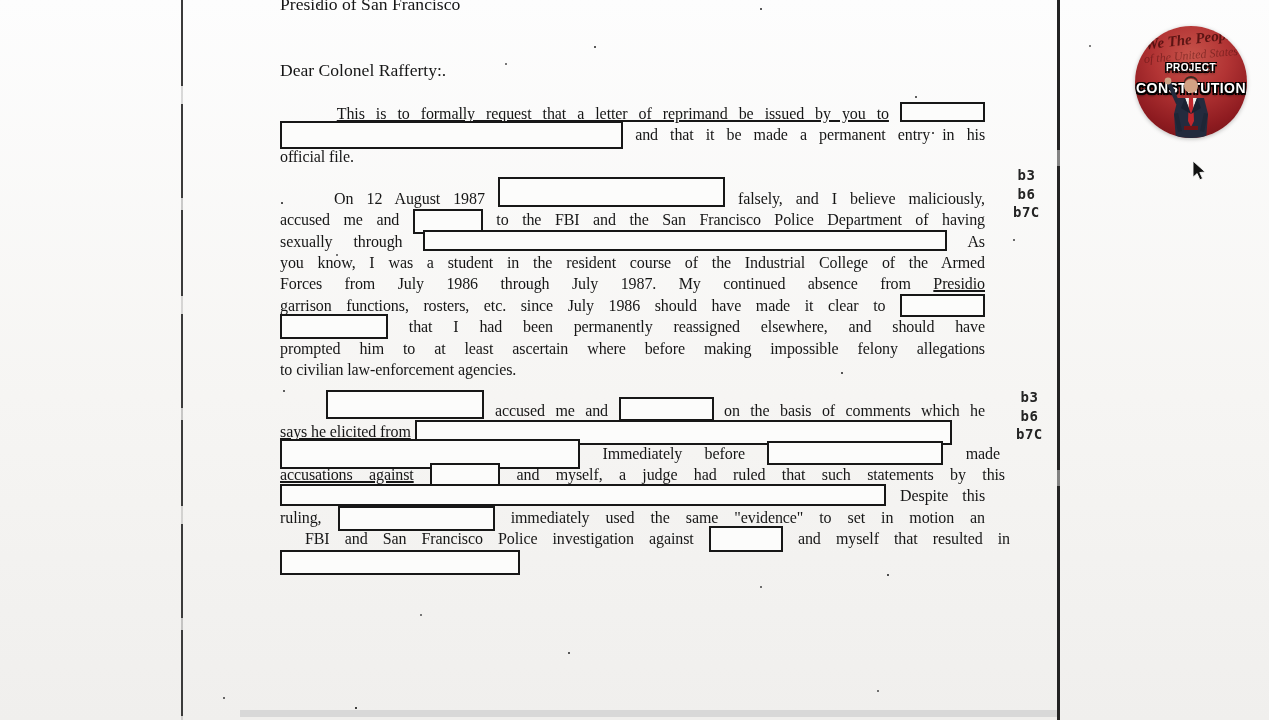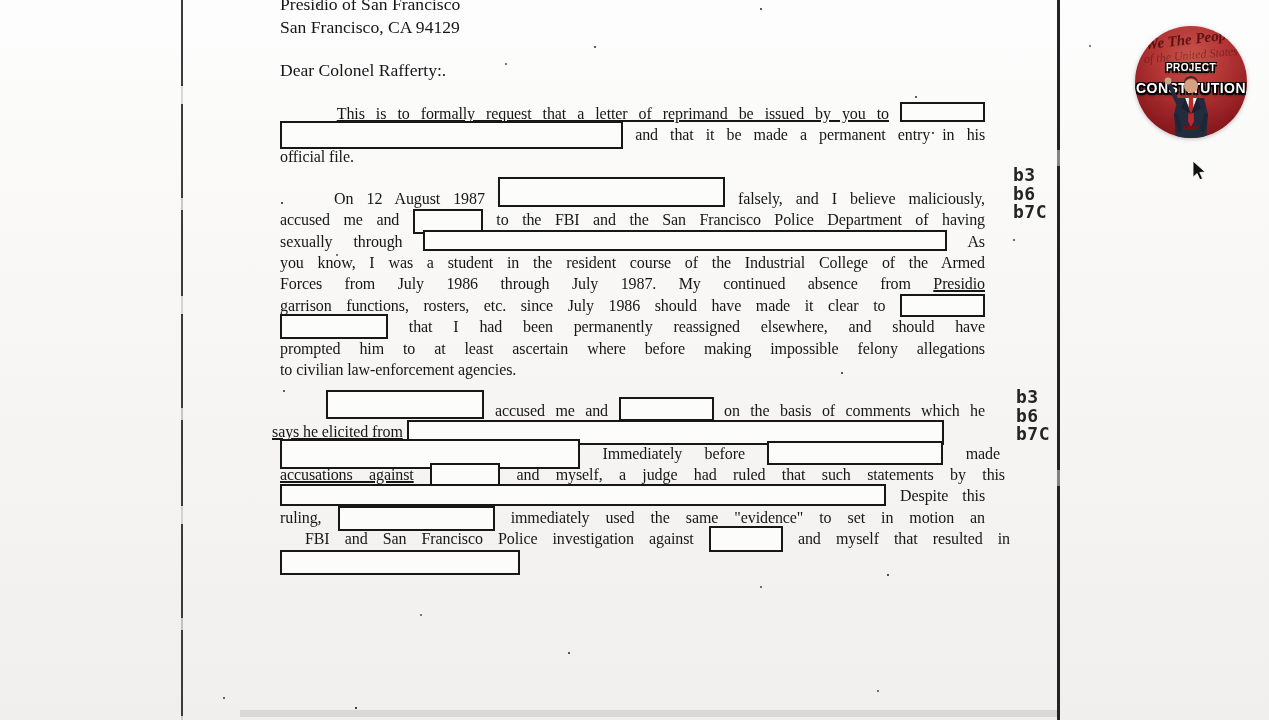--- a/index.html
+++ b/index.html
@@ -21,21 +21,21 @@
          font-size:16px;line-height:21px;color:#161616;white-space:nowrap;letter-spacing:-.1px;}
   .just{text-align:justify;text-align-last:justify;}
   .u{text-decoration:underline;text-decoration-thickness:1.5px;}
   .spacer{display:inline-block;height:1px;}
   .redact{display:inline-block;height:1px;position:relative;vertical-align:baseline;}
   .rbox{position:absolute;left:0;width:100%;box-sizing:border-box;
         background:#fcfcfb;border:2px solid #171717;}
 
   .hdr{position:absolute;left:280px;font-size:17.6px;line-height:21px;color:#161616;white-space:nowrap;}
   .mcode-group{position:absolute;font-family:"DejaVu Sans Mono",monospace;
-               font-weight:bold;font-size:18px;line-height:18.5px;color:#242424;letter-spacing:.5px;}
+               font-weight:bold;font-size:14px;line-height:18.5px;color:#242424;letter-spacing:.5px;text-align:center;}
 
   
   .specks{position:absolute;left:0;top:0;width:2px;height:2px;background:transparent;
      box-shadow:760px 8px #5a5a5a,318px 4px #6a6a6a,594px 46px #595959,505px 63px #777,
        915px 96px #5f5f5f,1089px 45px #808080,932px 132px #565656,296px 141px #4c4c4c,
        1013px 239px #6b6b6b,336px 254px #777,841px 372px #555,283px 390px #606060,
        887px 574px #4e4e4e,760px 586px #6e6e6e,420px 614px #777,568px 652px #585858,
        223px 697px #666,355px 707px #3f3f3f,877px 690px #707070,1293px 0 transparent;}
 
   
@@ -61,38 +61,37 @@
 <body>
 
 <div class="canvas">
 
   <div class="edge-left"></div>
   <div class="edge-right"></div>
   <div class="bottom-band"></div>
   <div class="specks"></div>
 
   <div class="hdr" style="top:-6px;">Presidio of San Francisco</div>
-  <div class="hdr" style="top:17px;">San Francisco, CA 94129</div>
   <div class="hdr" style="top:60px;">Dear Colonel Rafferty:.</div>
 
   <div id="doc-lines">
       <div class="dline just" style="left: 280px; top: 103px; width: 705px;"><span class="spacer" style="width: 46px;"></span> <span class="seg u">This is to formally request that a letter of reprimand be issued by you to</span> <span class="redact" style="width: 85px;"><span class="rbox" style="top: -16px; height: 20px;"></span></span></div>
       <div class="dline just" style="left: 280px; top: 124px; width: 705px;"><span class="redact" style="width: 343px;"><span class="rbox" style="top: -18px; height: 28px;"></span></span> <span class="seg">and that it be made a permanent entry in his</span></div>
       <div class="dline" style="left: 280px; top: 146px; width: 705px; font-family: Liberation Serif, serif;"><span class="seg">official file.</span></div>
       <div class="dline just" style="left: 280px; top: 188px; width: 705px;"><span class="seg">.</span> <span class="spacer" style="width: 24px;"></span> <span class="seg">On 12 August 1987</span> <span class="redact" style="width: 227px;"><span class="rbox" style="top: -26px; height: 30px;"></span></span> <span class="seg">falsely, and I believe maliciously,</span></div>
       <div class="dline just" style="left: 280px; top: 209px; width: 705px;"><span class="seg">accused me and</span> <span class="redact" style="width: 70px;"><span class="rbox" style="top: -15px; height: 25px;"></span></span> <span class="seg">to the FBI and the San Francisco Police Department of having</span></div>
       <div class="dline just" style="left: 280px; top: 231px; width: 705px;"><span class="seg">sexually through</span> <span class="redact" style="width: 524px;"><span class="rbox" style="top: -16px; height: 21px;"></span></span> <span class="seg">As</span></div>
       <div class="dline just" style="left: 280px; top: 252px; width: 705px;"><span class="seg">you know, I was a student in the resident course of the Industrial College of the Armed</span></div>
       <div class="dline just" style="left: 280px; top: 273px; width: 705px;"><span class="seg">Forces from July 1986 through July 1987. My continued absence from</span> <span class="seg u">Presidio</span></div>
       <div class="dline just" style="left: 280px; top: 295px; width: 705px;"><span class="seg">garrison functions, rosters, etc. since July 1986 should have made it clear to</span> <span class="redact" style="width: 85px;"><span class="rbox" style="top: -16px; height: 23px;"></span></span></div>
       <div class="dline just" style="left: 280px; top: 316px; width: 705px;"><span class="redact" style="width: 108px;"><span class="rbox" style="top: -17px; height: 25px;"></span></span> <span class="seg">that I had been permanently reassigned elsewhere, and should have</span></div>
       <div class="dline just" style="left: 280px; top: 338px; width: 705px;"><span class="seg">prompted him to at least ascertain where before making impossible felony allegations</span></div>
       <div class="dline" style="left: 280px; top: 359px; width: 705px;"><span class="seg">to civilian law-enforcement agencies.</span></div>
       <div class="dline just" style="left: 280px; top: 400px; width: 705px;"><span class="spacer" style="width: 36px;"></span> <span class="redact" style="width: 158px;"><span class="rbox" style="top: -25px; height: 29px;"></span></span> <span class="seg">accused me and</span> <span class="redact" style="width: 95px;"><span class="rbox" style="top: -18px; height: 24px;"></span></span> <span class="seg">on the basis of comments which he</span></div>
-      <div class="dline" style="left: 272px; top: 421px; width: 705px;"><span class="seg u">says he elicited from</span> <span class="redact" style="width: 537px;"><span class="rbox" style="top: -16px; height: 25px;"></span></span></div>
+      <div class="dline" style="left: 280px; top: 421px; width: 705px;"><span class="seg u">says he elicited from</span> <span class="redact" style="width: 537px;"><span class="rbox" style="top: -16px; height: 25px;"></span></span></div>
       <div class="dline just" style="left: 280px; top: 443px; width: 720px;"><span class="redact" style="width: 300px;"><span class="rbox" style="top: -19px; height: 30px;"></span></span> <span class="seg">Immediately before</span> <span class="redact" style="width: 176px;"><span class="rbox" style="top: -17px; height: 24px;"></span></span> <span class="seg">made</span></div>
       <div class="dline just" style="left: 280px; top: 464px; width: 725px;"><span class="seg u">accusations against</span> <span class="redact" style="width: 70px;"><span class="rbox" style="top: -16px; height: 24px;"></span></span> <span class="seg">and myself, a judge had ruled that such statements by this</span></div>
       <div class="dline just" style="left: 280px; top: 485px; width: 705px;"><span class="redact" style="width: 606px;"><span class="rbox" style="top: -16px; height: 22px;"></span></span> <span class="seg">Despite this</span></div>
       <div class="dline just" style="left: 280px; top: 507px; width: 705px;"><span class="seg">ruling,</span> <span class="redact" style="width: 157px;"><span class="rbox" style="top: -16px; height: 25px;"></span></span> <span class="seg">immediately used the same "evidence" to set in motion an</span></div>
       <div class="dline just" style="left: 280px; top: 528px; width: 705px; margin-left: 25px;"><span class="seg">FBI and San Francisco Police investigation against</span> <span class="redact" style="width: 74px;"><span class="rbox" style="top: -17px; height: 26px;"></span></span> <span class="seg">and myself that resulted in</span></div>
       <div class="dline" style="left: 280px; top: 550px; width: 705px;"> <span class="redact" style="width: 240px;"><span class="rbox" style="top: -15px; height: 25px;"></span></span></div>
     </div>
 
   <div class="mcode-group" style="left:1013px;top:166px;">
     <div>b3</div>

